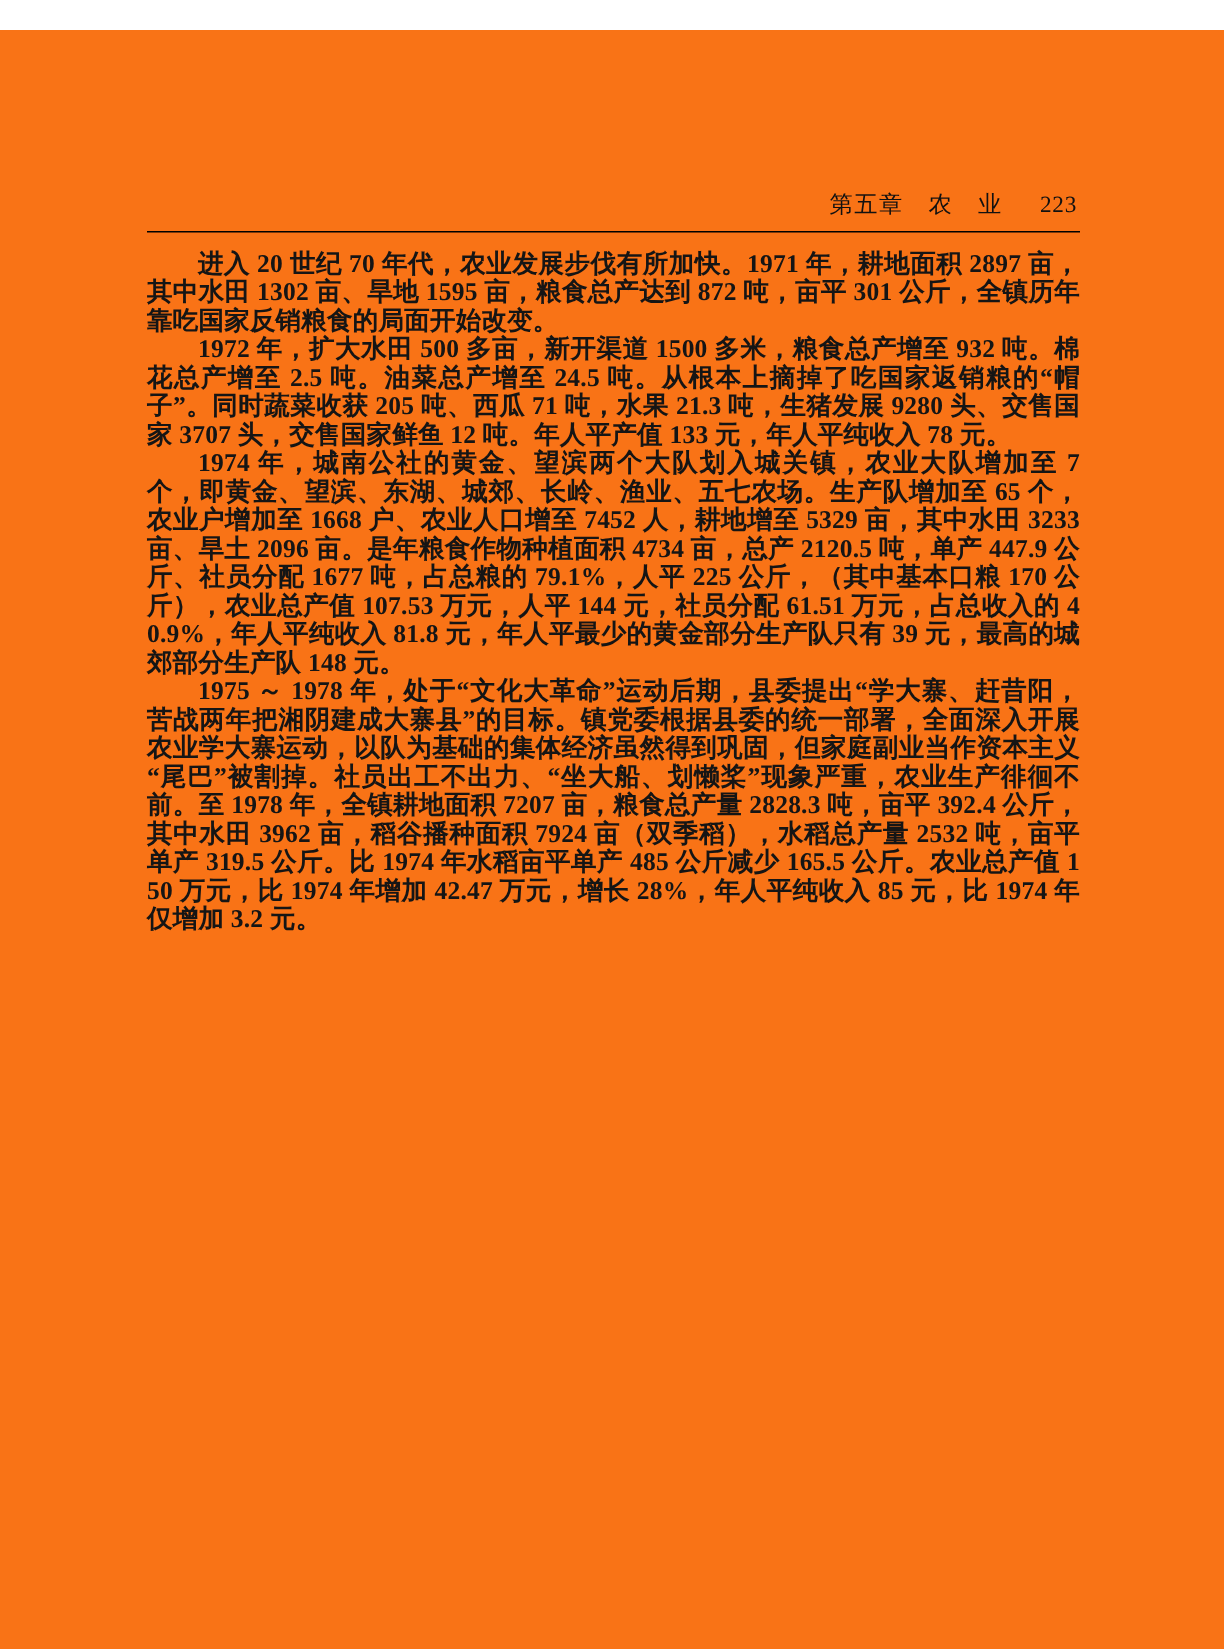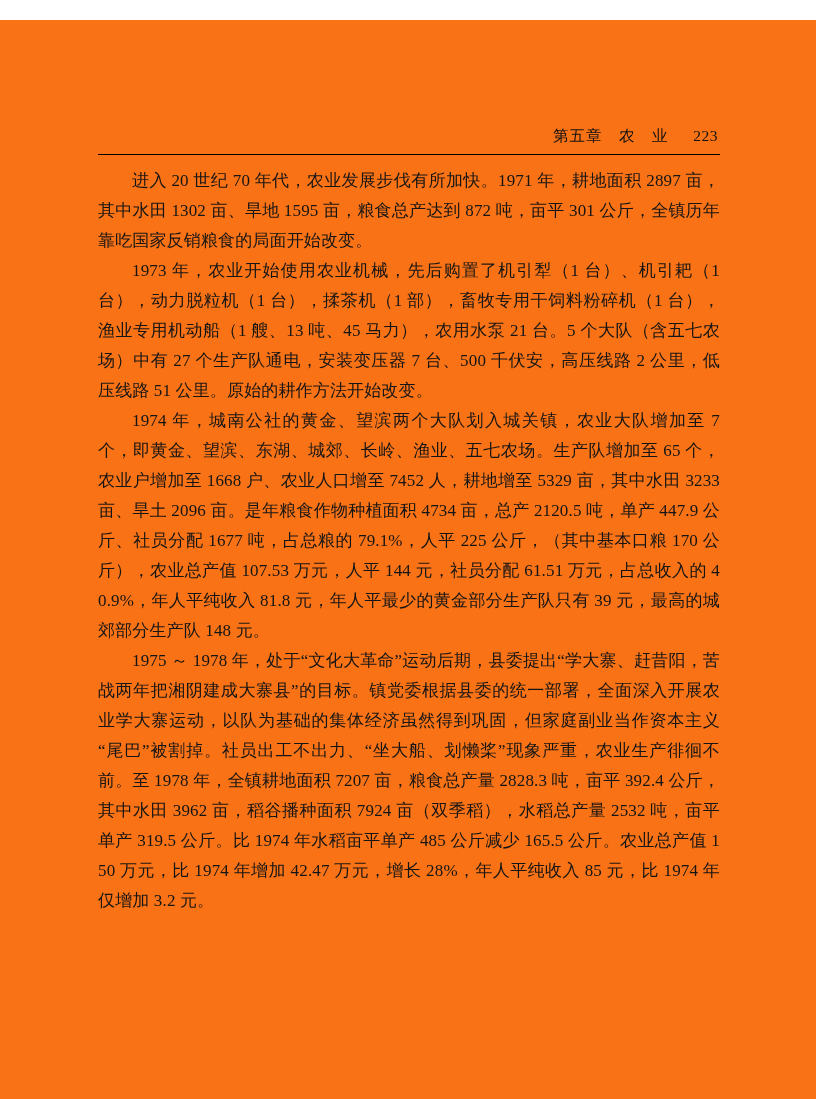--- a/index.html
+++ b/index.html
@@ -43,42 +43,43 @@
     border-top: 1.5px solid #000;
     margin: 0;
     width: 100%;
   }
   .body-text {
     margin-top: 11px;
   }
   .body-text p {
     margin: 0;
     font-size: 17px;
-    line-height: 30px;
+    line-height: 19px;
     text-align: justify;
     text-justify: inter-ideograph;
     text-indent: 2em;
     letter-spacing: 0.15px;
     word-break: break-all;
+    font-weight: bold;
   }
 </style>
 </head>
 <body>
 
 <div class="page">
   <div class="content">
 
     <header class="page-header">
       <span class="chapter">第五章　农　业</span>
       <span class="page-num">223</span>
     </header>
 
     <hr class="header-rule">
 
     <main class="body-text">
       <p>进入 20 世纪 70 年代，农业发展步伐有所加快。1971 年，耕地面积 2897 亩，其中水田 1302 亩、旱地 1595 亩，粮食总产达到 872 吨，亩平 301 公斤，全镇历年靠吃国家反销粮食的局面开始改变。</p>
-      <p>1973 年，农业开始使用农业机械，先后购置了机引犁（1 台）、机引耙（1 台），动力脱粒机（1 台），揉茶机（1 部），畜牧专用干饲料粉碎机（1 台），渔业专用机动船（1 艘、13 吨、45 马力），农用水泵 21 台。5 个大队（含五七农场）中有 27 个生产队通电，安装变压器 7 台、500 千伏安，高压线路 2 公里，低压线路 51 公里。原始的耕作方法开始改变。</p>
+      <p>1972 年，扩大水田 500 多亩，新开渠道 1500 多米，粮食总产增至 932 吨。棉花总产增至 2.5 吨。油菜总产增至 24.5 吨。从根本上摘掉了吃国家返销粮的“帽子”。同时蔬菜收获 205 吨、西瓜 71 吨，水果 21.3 吨，生猪发展 9280 头、交售国家 3707 头，交售国家鲜鱼 12 吨。年人平产值 133 元，年人平纯收入 78 元。</p>
       <p>1974 年，城南公社的黄金、望滨两个大队划入城关镇，农业大队增加至 7 个，即黄金、望滨、东湖、城郊、长岭、渔业、五七农场。生产队增加至 65 个，农业户增加至 1668 户、农业人口增至 7452 人，耕地增至 5329 亩，其中水田 3233 亩、旱土 2096 亩。是年粮食作物种植面积 4734 亩，总产 2120.5 吨，单产 447.9 公斤、社员分配 1677 吨，占总粮的 79.1%，人平 225 公斤，（其中基本口粮 170 公斤），农业总产值 107.53 万元，人平 144 元，社员分配 61.51 万元，占总收入的 40.9%，年人平纯收入 81.8 元，年人平最少的黄金部分生产队只有 39 元，最高的城郊部分生产队 148 元。</p>
       <p>1975 ～ 1978 年，处于“文化大革命”运动后期，县委提出“学大寨、赶昔阳，苦战两年把湘阴建成大寨县”的目标。镇党委根据县委的统一部署，全面深入开展农业学大寨运动，以队为基础的集体经济虽然得到巩固，但家庭副业当作资本主义“尾巴”被割掉。社员出工不出力、“坐大船、划懒桨”现象严重，农业生产徘徊不前。至 1978 年，全镇耕地面积 7207 亩，粮食总产量 2828.3 吨，亩平 392.4 公斤，其中水田 3962 亩，稻谷播种面积 7924 亩（双季稻），水稻总产量 2532 吨，亩平单产 319.5 公斤。比 1974 年水稻亩平单产 485 公斤减少 165.5 公斤。农业总产值 150 万元，比 1974 年增加 42.47 万元，增长 28%，年人平纯收入 85 元，比 1974 年仅增加 3.2 元。</p>
     </main>
 
   </div>
 </div>
 
 </body></html>

